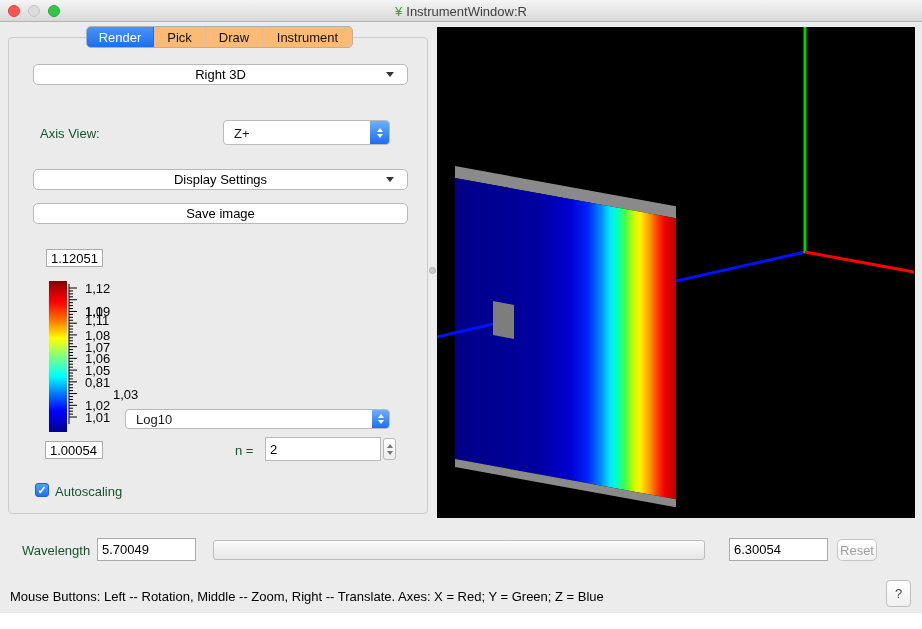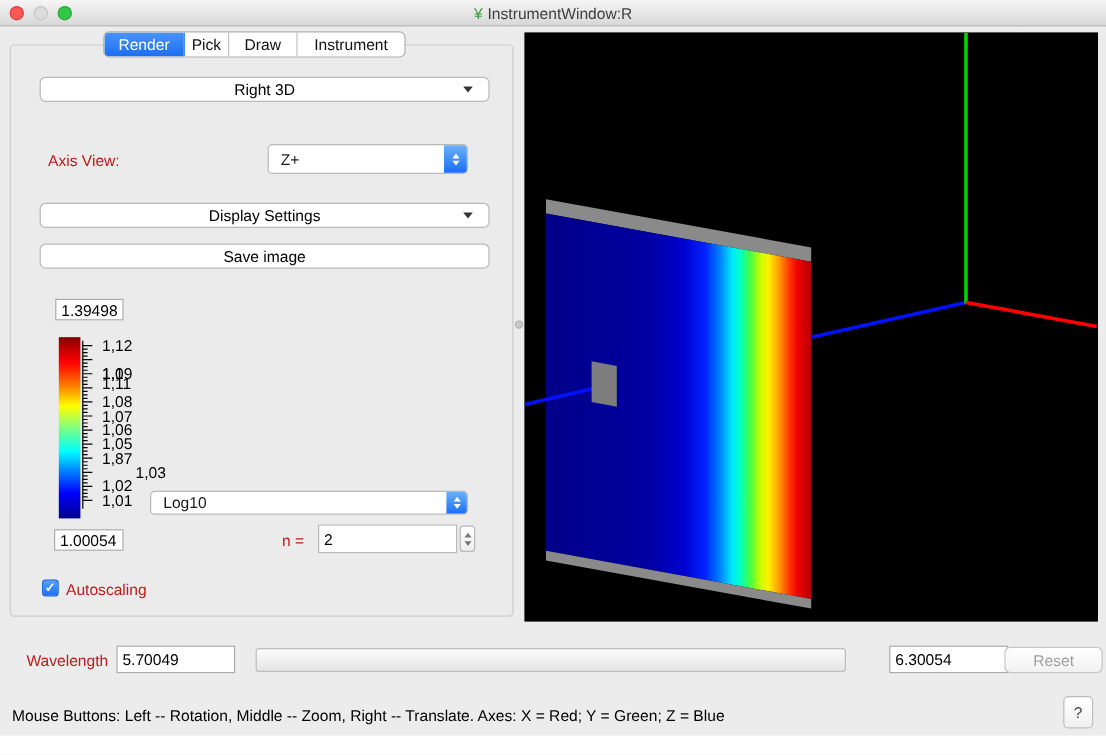--- a/index.html
+++ b/index.html
@@ -14,38 +14,38 @@
   .tl-close { left:8px;  background:#fc5753; border:1px solid #df3e38; }
   .tl-min   { left:28px; background:#dcdcdc; border:1px solid #c5c5c5; }
   .tl-zoom  { left:48px; background:#33c748; border:1px solid #27aa35; }
   .title-wrap { position:absolute; left:0; top:0; width:100%; height:22px;
     display:flex; align-items:center; justify-content:center; gap:4px; }
   .title-icon { color:#3a9c3f; font-size:13px; line-height:1; }
   .title-text { color:#3e3e3e; font-size:13px; }
 
   
   .tabs { position:absolute; left:86px; top:26px; height:22px; display:flex;
-    border:1px solid #b0b0b0; border-radius:5px; background:#ffffff; overflow:hidden; z-index:5; }
+    border:1px solid #b0b0b0; border-radius:5px; background:#fdba74; overflow:hidden; z-index:5; }
   .tab { height:100%; display:flex; align-items:center; justify-content:center;
     font-size:13px; color:#111; border-right:1px solid #c2c2c2; cursor:default; }
   .tab:last-child { border-right:none; }
   .tab.active { background:linear-gradient(#4a94f8,#1a6ef2); color:#fff; border-right-color:#1a6ef2; }
-  .tab-render{ width:67px; } .tab-pick{ width:37px; } .tab-draw{ width:57px; } .tab-instrument{ width:89px; }
+  .tab-render{ width:67px; } .tab-pick{ width:52px; } .tab-draw{ width:57px; } .tab-instrument{ width:89px; }
 
   
   .pane { position:absolute; left:8px; top:37px; width:420px; height:477px;
     background:#ebebeb; border:1px solid #cbcbcb; border-radius:4px; }
 
   .btn-wide { position:absolute; left:33px; width:375px; height:21px; background:#fff;
     border:1px solid #b9b9b9; border-radius:5px; display:flex; align-items:center; justify-content:center;
     font-size:13px; color:#000; }
   .btn-arrow { position:absolute; right:13px; top:7px; width:0; height:0;
     border-left:4px solid transparent; border-right:4px solid transparent; border-top:5px solid #333; }
 
-  .lbl { position:absolute; font-size:13px; color:#b91c1c; }
+  .lbl { position:absolute; font-size:13px; color:#14532d; }
 
   .combo { position:absolute; background:#fff; border:1px solid #b9b9b9; border-radius:4px; }
   .combo .combo-text { position:absolute; left:10px; top:50%; transform:translateY(-50%); font-size:13px; }
   .combo .combo-cap { position:absolute; right:0; top:0; bottom:0; width:19px;
     background:linear-gradient(#6cb0fb,#1a6ef7); border-radius:0 3px 3px 0;
     display:flex; flex-direction:column; align-items:center; justify-content:center; gap:2px; }
   .chev-up { width:0; height:0; border-left:3.5px solid transparent; border-right:3.5px solid transparent; border-bottom:4px solid #fff; }
   .chev-dn { width:0; height:0; border-left:3.5px solid transparent; border-right:3.5px solid transparent; border-top:4px solid #fff; }
 
   .field { position:absolute; background:#fff; border:1px solid #aaa; font-size:13px;
@@ -80,21 +80,21 @@
     background:linear-gradient(to right,#000087 0%,#0000a0 38%,#0000d0 52%,#0022ff 60%,
       #0088ff 66%,#00e5ff 70%,#00ffcc 73%,#44ff44 77%,#ccff00 81%,#ffee00 84%,
       #ff9900 88%,#ff3300 92%,#ee0000 95%,#b70000 100%); }
   .axes-svg { position:absolute; left:0; top:0; z-index:3; }
   .sample { position:absolute; left:56px; top:276px; width:21px; height:34px; background:#7d7d7d;
     transform:skewY(10.3deg); z-index:4; }
 
   
   .slider-groove { position:absolute; left:213px; top:540px; width:492px; height:20px;
     background:linear-gradient(#fbfbfb,#e6e6e6); border:1px solid #bdbdbd; border-radius:3px; }
-  .reset-btn { position:absolute; left:837px; top:539px; width:82px; height:22px;
+  .reset-btn { position:absolute; left:837px; top:539px; width:40px; height:22px;
     background:linear-gradient(#ffffff,#f1f1f1); border:1px solid #c6c6c6; border-radius:5px;
     color:#9f9f9f; font-size:13px; display:flex; align-items:center; justify-content:center; }
   .status-text { position:absolute; left:10px; top:589px; font-size:13px; color:#000; }
   .help-btn { position:absolute; left:886px; top:580px; width:25px; height:27px;
     background:linear-gradient(#ffffff,#f0f0f0); border:1px solid #bfbfbf; border-radius:4px;
     color:#444; font-size:13px; display:flex; align-items:center; justify-content:center; }
   .bottom-white { position:absolute; left:0; top:613px; width:922px; height:16px; background:#fff; }
 </style>
 </head>
 <body>
@@ -136,21 +136,21 @@
 
   <div class="btn-wide" style="top:203px;">
     <span>Save image</span>
   </div>
 
   <div class="btn-wide" style="top:169px;">
     <span>Display Settings</span>
     <span class="btn-arrow"></span>
   </div>
 
-  <div class="field" style="left:46px; top:249px; width:57px; height:18px;">1.39498</div>
+  <div class="field" style="left:46px; top:249px; width:57px; height:18px;">1.12051</div>
   <div class="colorbar"></div>
   <svg class="cb-ruler" width="14" height="151" id="cb-ruler">
       <line x1="1" y1="3" x2="1" y2="143" stroke="#000" stroke-width="1"></line>
       <line x1="1" y1="7" x2="9" y2="7" stroke="#000" stroke-width="1"></line>
       <line x1="1" y1="9.932500000000001" x2="5" y2="9.932500000000001" stroke="#000" stroke-width="1"></line>
       <line x1="1" y1="12.865" x2="5" y2="12.865" stroke="#000" stroke-width="1"></line>
       <line x1="1" y1="15.7975" x2="5" y2="15.7975" stroke="#000" stroke-width="1"></line>
       <line x1="1" y1="18.730000000000018" x2="9" y2="18.730000000000018" stroke="#000" stroke-width="1"></line>
       <line x1="1" y1="21.66250000000002" x2="5" y2="21.66250000000002" stroke="#000" stroke-width="1"></line>
       <line x1="1" y1="24.59500000000002" x2="5" y2="24.59500000000002" stroke="#000" stroke-width="1"></line>
@@ -195,21 +195,21 @@
     </svg>
   <div id="cb-labels">
       <div class="cb-label" style="top: 288px;">1,12</div>
       <div class="cb-label" style="top: 299.73px; margin-top: 20px;">1,11</div>
       <div class="cb-label" style="top: 311.46px;">1,1</div>
       <div class="cb-label" style="top: 311px;">1,09</div>
       <div class="cb-label" style="top: 334.92px;">1,08</div>
       <div class="cb-label" style="top: 346.65px;">1,07</div>
       <div class="cb-label" style="top: 358.38px;">1,06</div>
       <div class="cb-label" style="top: 370.11px;">1,05</div>
-      <div class="cb-label" style="top: 381.84px;">1,87</div>
+      <div class="cb-label" style="top: 381.84px;">0,81</div>
       <div class="cb-label" style="top: 393.57px; margin-left: 28px;">1,03</div>
       <div class="cb-label" style="top: 405.3px;">1,02</div>
       <div class="cb-label" style="top: 417.03px;">1,01</div>
     </div>
   <div class="field" style="left:45px; top:441px; width:58px; height:18px;">1.00054</div>
 
   <div class="combo" style="left:125px; top:409px; width:265px; height:20px;">
     <span class="combo-text">Log10</span>
     <span class="combo-cap" style="width:17px;">
         <i class="chev-up"></i>
@@ -240,20 +240,20 @@
       <line x1="239" y1="254" x2="368" y2="225" stroke="#0011ff" stroke-width="3"></line>
       <line x1="368" y1="0" x2="368" y2="226" stroke="#00d500" stroke-width="3"></line>
       <line x1="368" y1="225" x2="477" y2="245" stroke="#ff0000" stroke-width="3"></line>
     </svg>
     <div class="sample"></div>
   </div>
 
   <div class="lbl" style="left:22px; top:543px;">Wavelength</div>
   <div class="field" style="left:97px; top:538px; width:99px; height:23px;">5.70049</div>
   <div class="slider-groove"></div>
-  <div class="field" style="left:729px; top:538px; width:99px; height:23px;margin-left:12px;">6.30054</div>
+  <div class="field" style="left:729px; top:538px; width:99px; height:23px;">6.30054</div>
   <div class="reset-btn">Reset</div>
 
   <div class="status-text">Mouse Buttons: Left -- Rotation, Middle -- Zoom, Right -- Translate. Axes: X = Red; Y = Green; Z = Blue</div>
   <div class="help-btn">?</div>
   <div class="bottom-white"></div>
 
 </div>
 
 </body></html>

